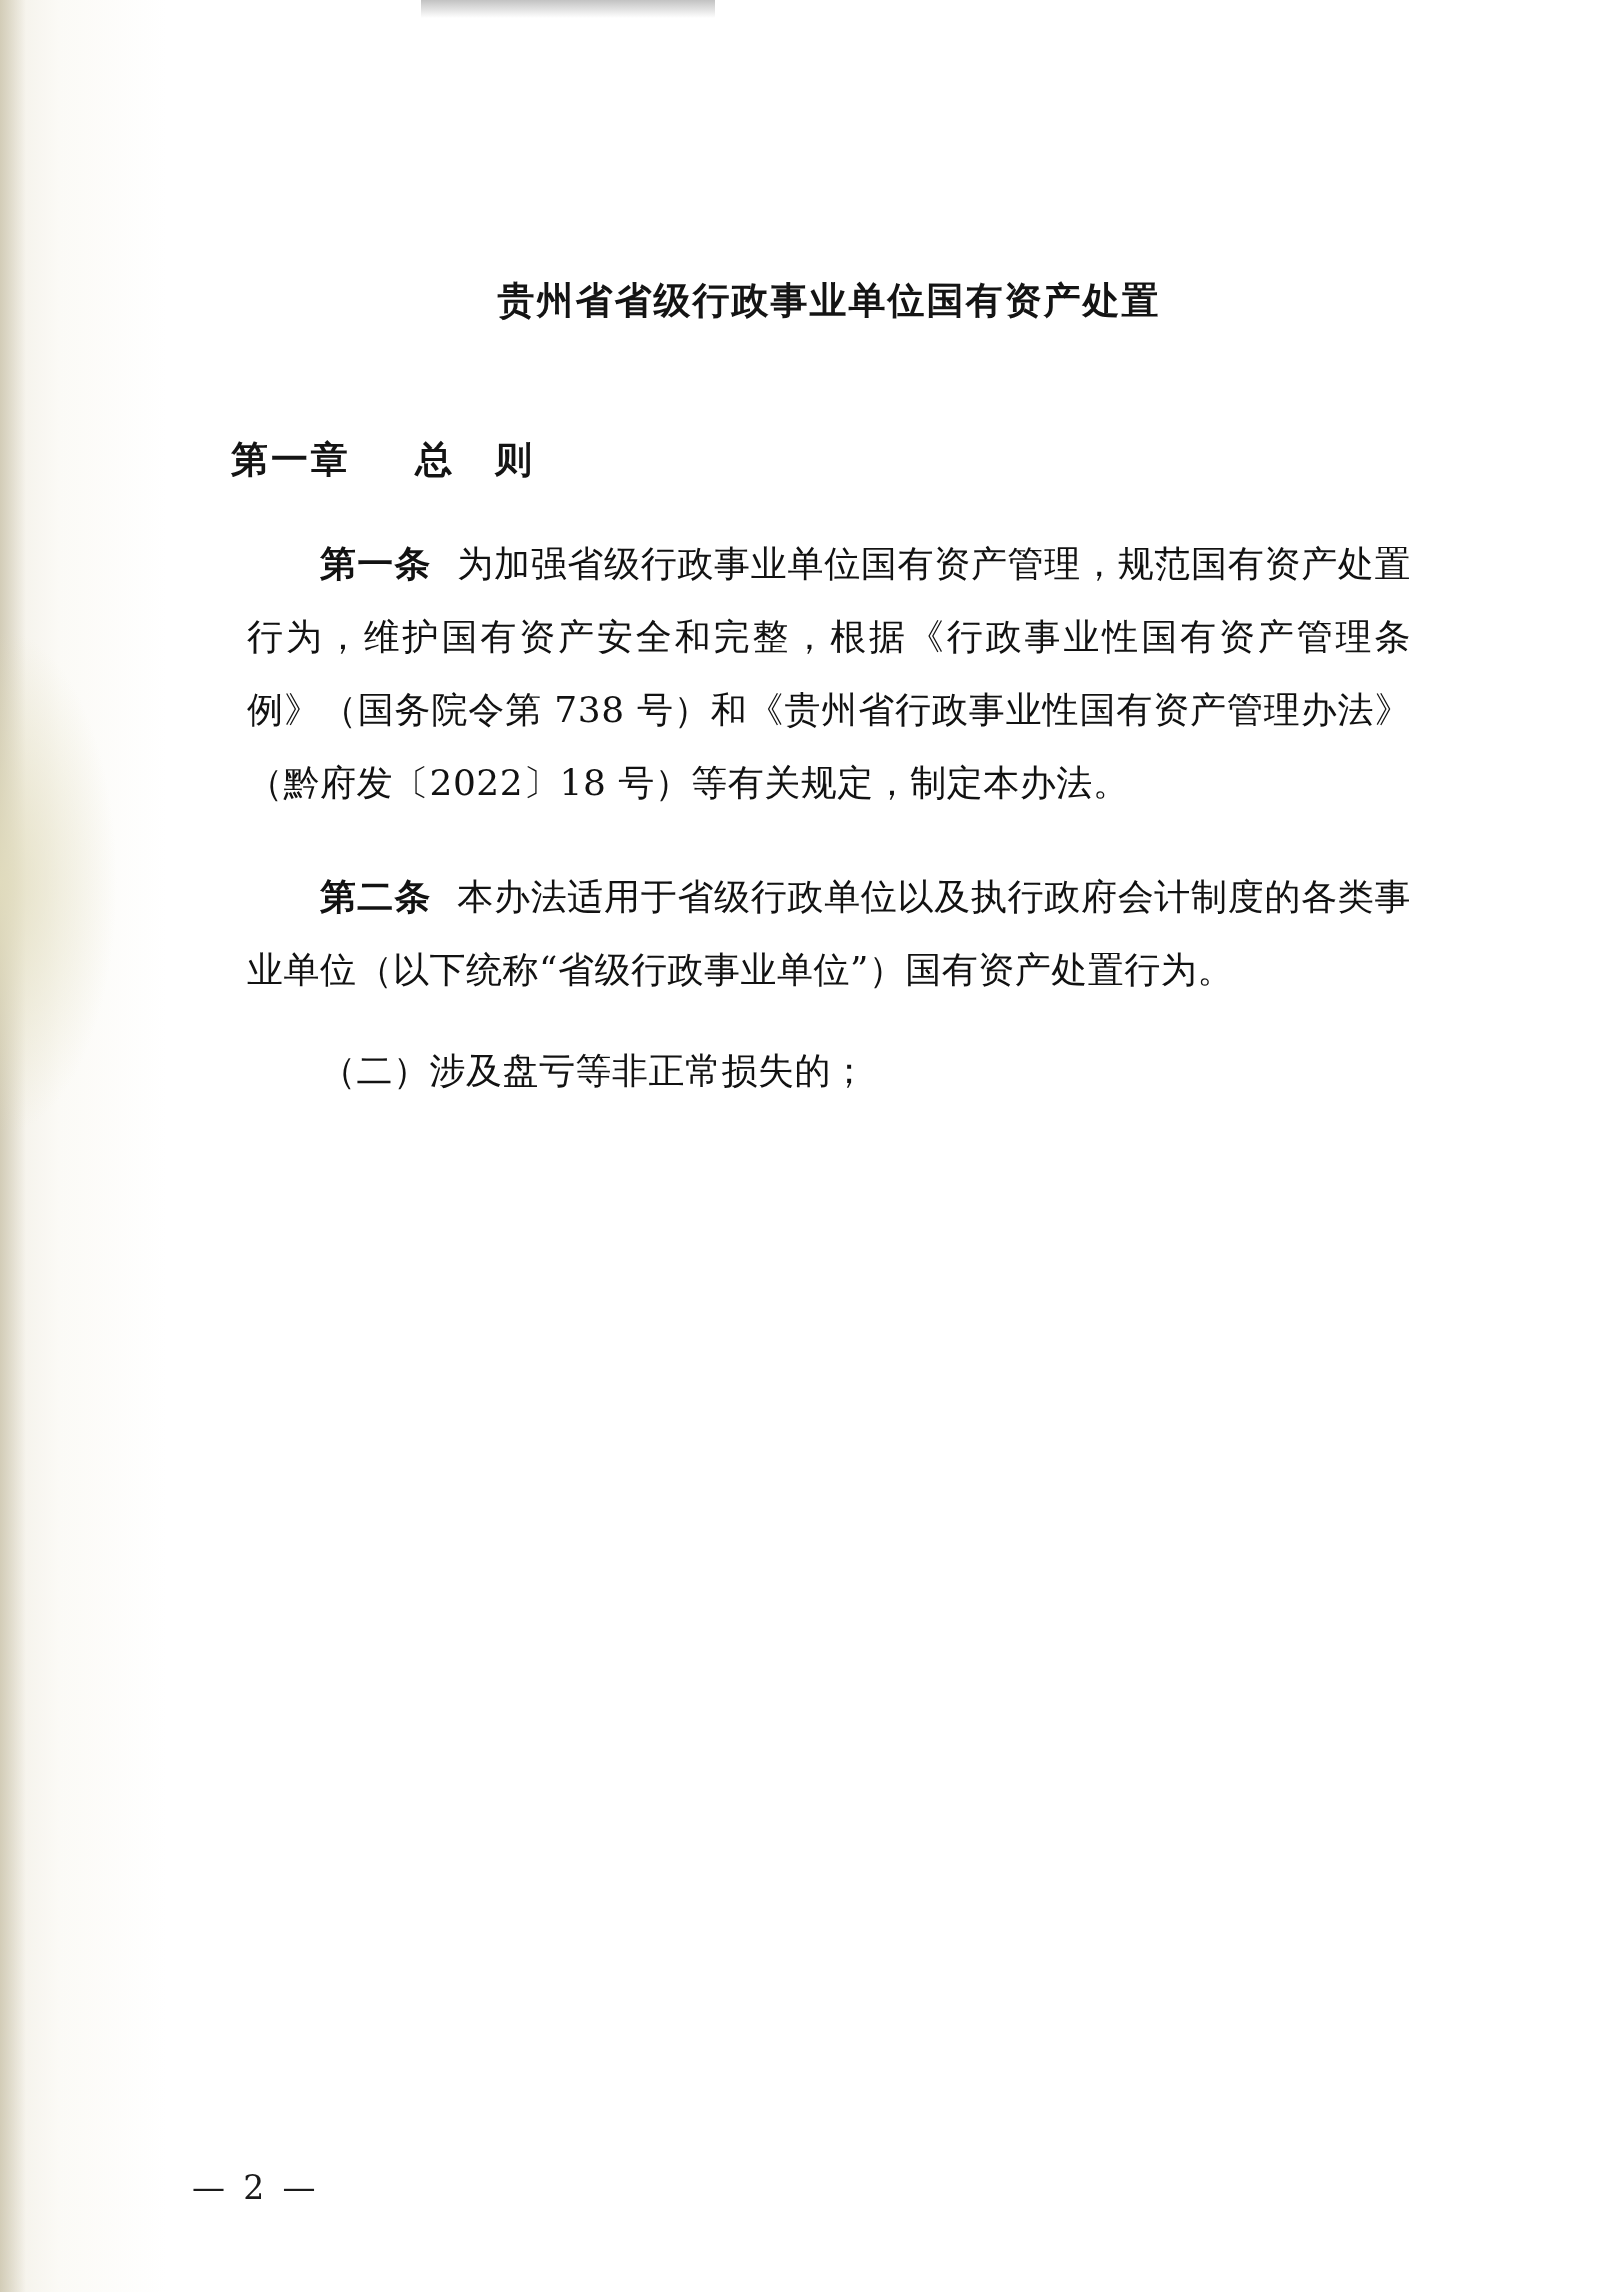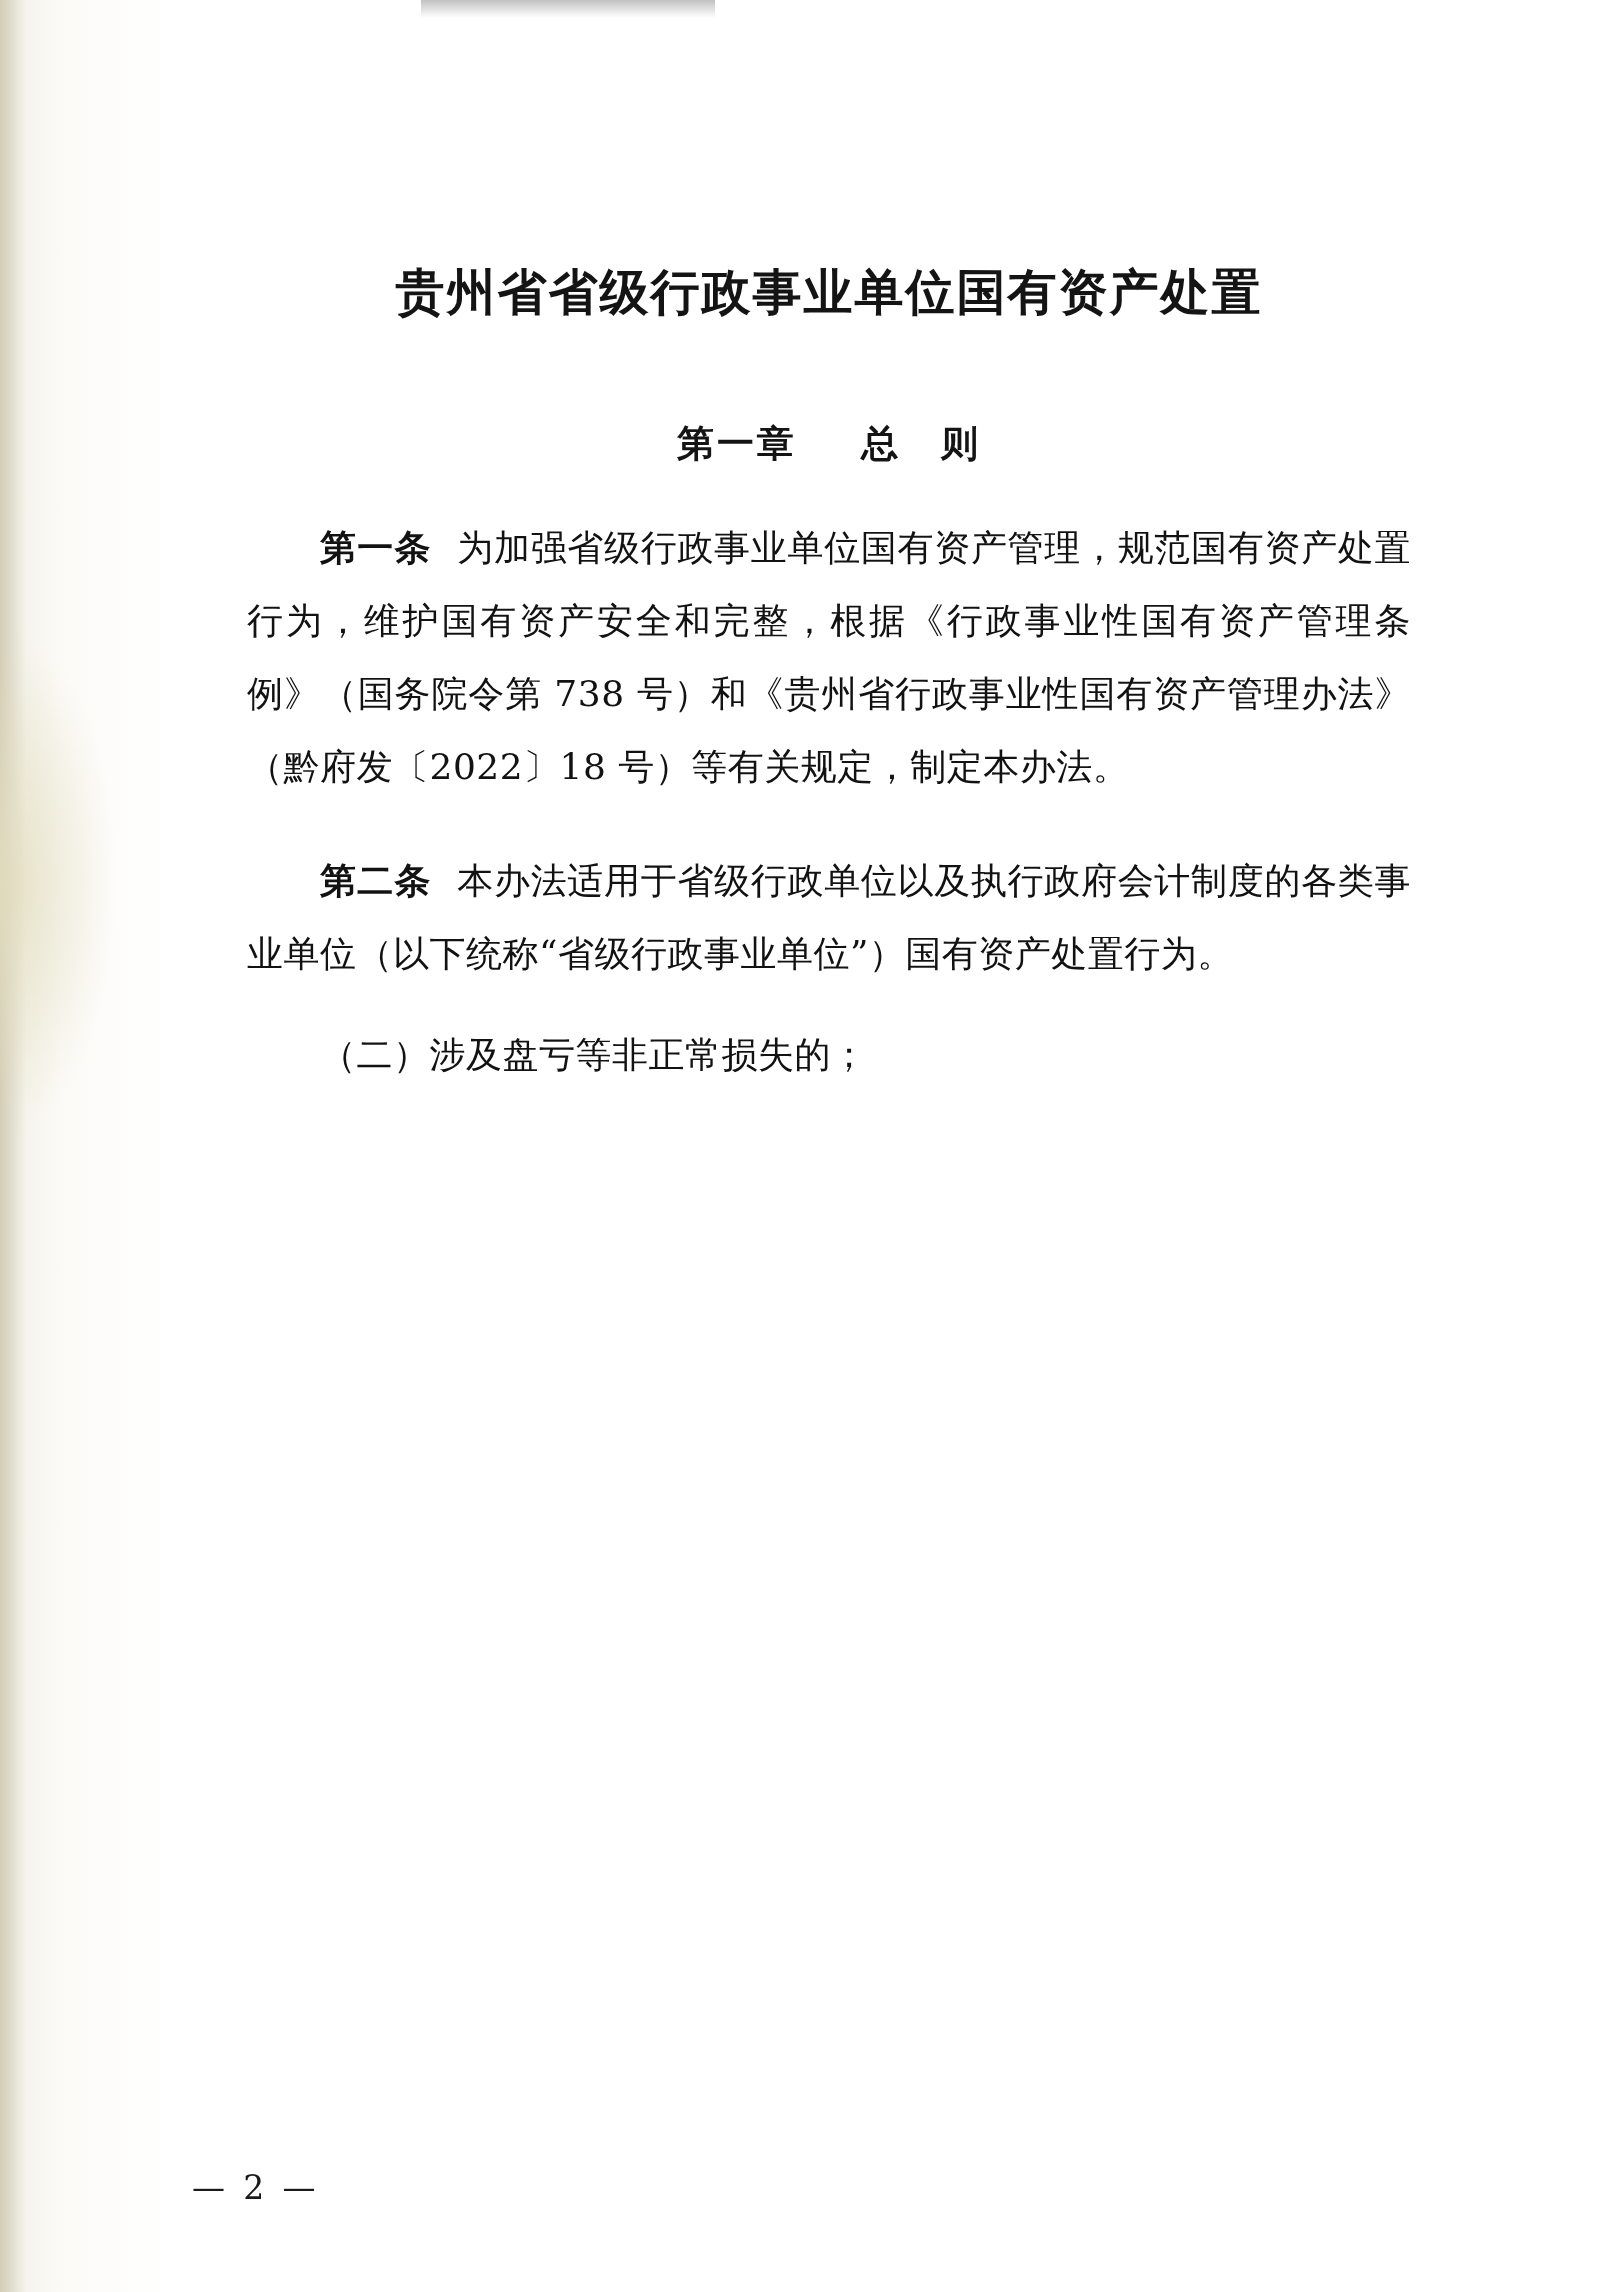--- a/index.html
+++ b/index.html
@@ -51,38 +51,37 @@
 
   .content {
     position: absolute;
     left: 231px;
     top: 0;
     width: 1196px;
     height: 2293px;
   }
 
   .doc-title {
-    margin: 0;
+    margin: 8px;
     padding-top: 253px;
     text-align: center;
     font-family: "DejaVu Serif", "Liberation Serif", serif;
     font-weight: 700;
-    font-size: 49px;
+    font-size: 37px;
     line-height: 78px;
     letter-spacing: 2px;
     color: #141414;
   }
   .doc-title .line2 {
     display: block;
   }
 
   .chapter-heading {
     margin: 0;
     padding-top: 88px;
-    text-align: center;
     font-weight: 700;
     font-size: 37px;
     letter-spacing: 2.9px;
     color: #141414;
   }
   .chapter-heading .gap {
     display: inline-block;
     width: 33px;
   }
 

